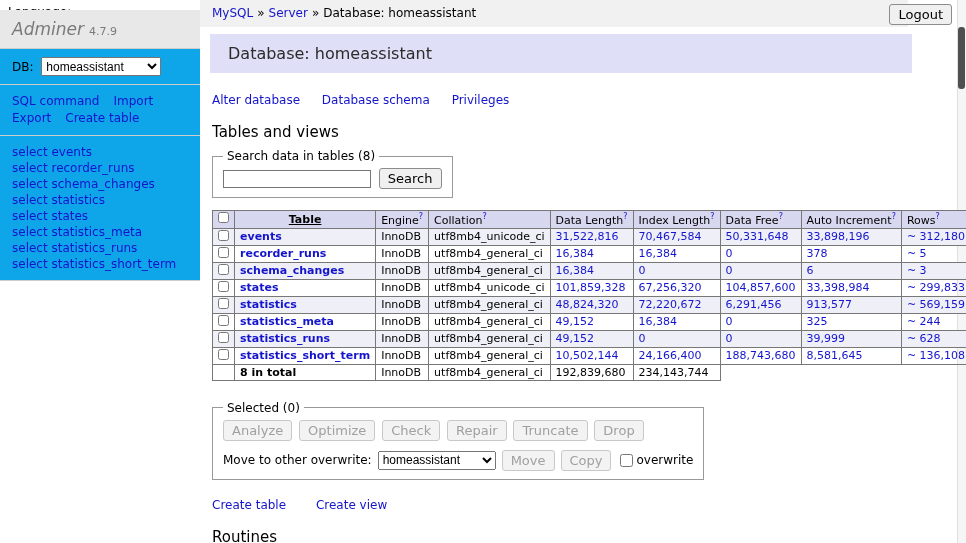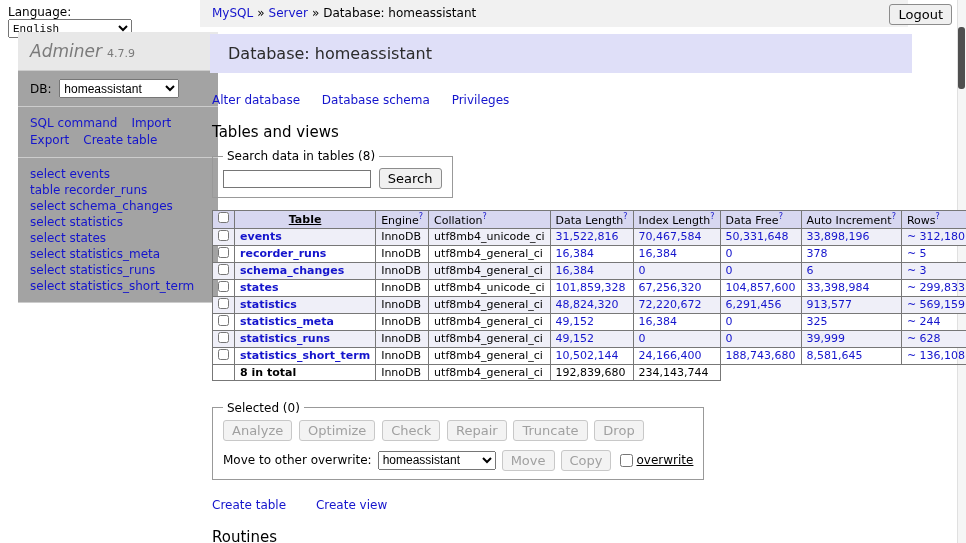--- a/index.html
+++ b/index.html
@@ -25,21 +25,21 @@
     font-size:13px; padding:2px 8px; border:1px solid #8c8c8c; background:#f0f0f0;
     border-radius:3px; color:#000; cursor:pointer;
   }
   .btn.disabled { color:#a0a0a0; border-color:#c8c8c8; background:#f3f3f3; cursor:default; }
 
   
   .scroll-track { position:absolute; top:0; right:0; width:9px; height:543px; background:#f5f5f5; border-left:1px solid #e0e0e0; }
   .scroll-thumb { position:absolute; top:27px; right:1px; width:7px; height:62px; background:#4f4f4f; border-radius:3px; }
 
   
-  .sidebar { position:absolute; top:32px; left:0; width:200px; background:#a3a3a3;margin-left:18px; }
+  .sidebar { position:absolute; top:10px; left:0; width:200px; background:#0ea5e9; }
   .sidebar h1 {
     margin:0; padding:9px 12px; background:#e8e8e8; border-bottom:1px solid #ccc;
     font-size:17px; font-weight:normal; font-style:italic; color:#7a7a7a;
   }
   .sidebar h1 .ver { font-size:11px; font-style:normal; margin-left:5px; color:#7a7a7a; }
   .side-section { padding:8px 12px; border-bottom:1px solid #ccc; }
   .db-row select { font-size:12px; width:120px; height:19px; margin-left:4px; }
   .nav-line { line-height:17px; }
   .nav-line a { margin-right:14px; }
   .table-links a { display:block; line-height:16px; }
@@ -71,21 +71,21 @@
   sup.help { font-size:8px; color:#1414cc; vertical-align:super; }
   tr.total-row th { font-weight:bold; text-align:left; background:#fff; }
   tr.total-row td { background:#fff; }
   tr.total-row td.blank { border:none; background:transparent; }
   table.data input[type=checkbox] { margin:0; width:11px; height:11px; }
 
   .selected-box { margin-top:20px; }
   .selected-box .btn { margin-right:3px; }
   .move-row { margin-top:9px; display:flex; align-items:center; }
   .move-row select { font-size:12px; width:118px; height:19px; margin:0 6px; }
-  .move-row label { display:flex; align-items:center; margin-left:6px;text-decoration:underline; }
+  .move-row label { display:flex; align-items:center; margin-left:6px; }
   .move-row input[type=checkbox] { margin:0 3px 0 0; }
 
   .create-links { margin:18px 0 0 12px; }
   .create-links a { margin-right:26px; }
 </style>
 </head>
 <body>
 
 <div class="lang-row">
   <span>Language:</span>
@@ -122,21 +122,21 @@
     <div class="nav-line">
       <a>SQL command</a><a>Import</a>
     </div>
     <div class="nav-line">
       <a>Export</a><a>Create table</a>
     </div>
   </div>
 
   <div class="side-section table-links">
     <a>select events</a>
-    <a>table recorder_runs</a>
+    <a>select recorder_runs</a>
     <a>select schema_changes</a>
     <a>select statistics</a>
     <a>select states</a>
     <a>select statistics_meta</a>
     <a>select statistics_runs</a>
     <a>select statistics_short_term</a>
   </div>
 </div>
 
 <div class="main">

